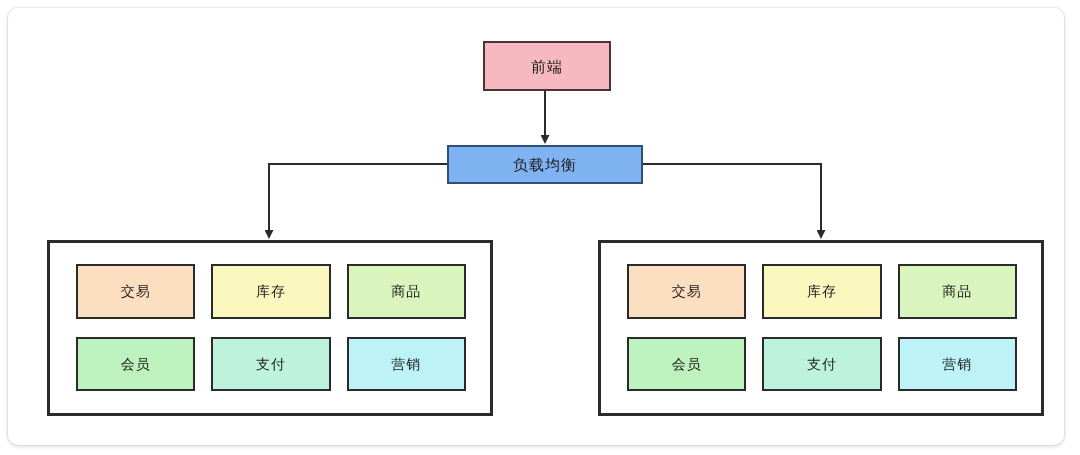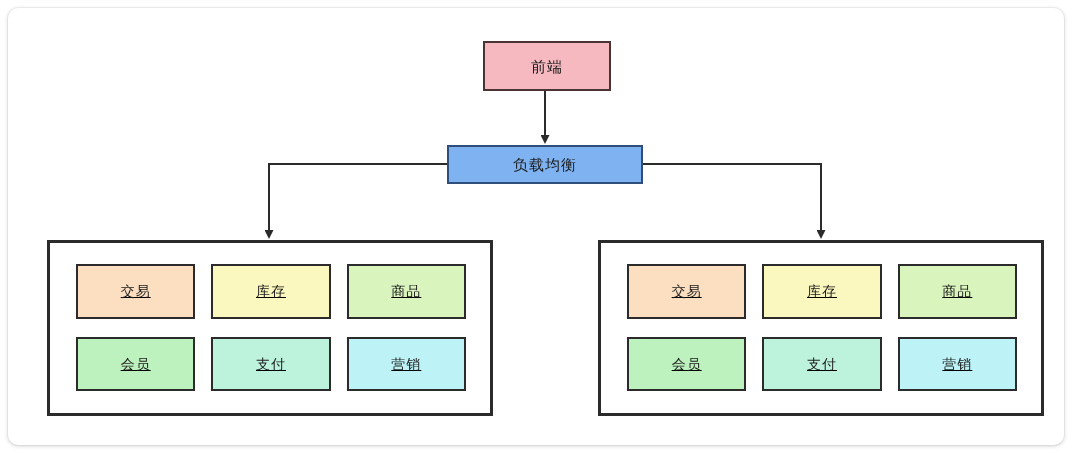--- a/index.html
+++ b/index.html
@@ -79,21 +79,20 @@
   .group-grid {
     position: absolute;
     left: 0; top: 0; right: 0; bottom: 0;
     display: grid;
     grid-template-columns: repeat(3, 1fr);
     grid-template-rows: repeat(2, 1fr);
     column-gap: 16px;
     row-gap: 18px;
     padding: 21px 24px 22px 26px;
     box-sizing: border-box;
-    text-decoration: underline;
   }
 
   .svc {
     box-sizing: border-box;
     border: 2px solid #2b2b2b;
     display: flex;
     align-items: center;
     justify-content: center;
     font-size: 14px;
     color: #1a1a1a;

